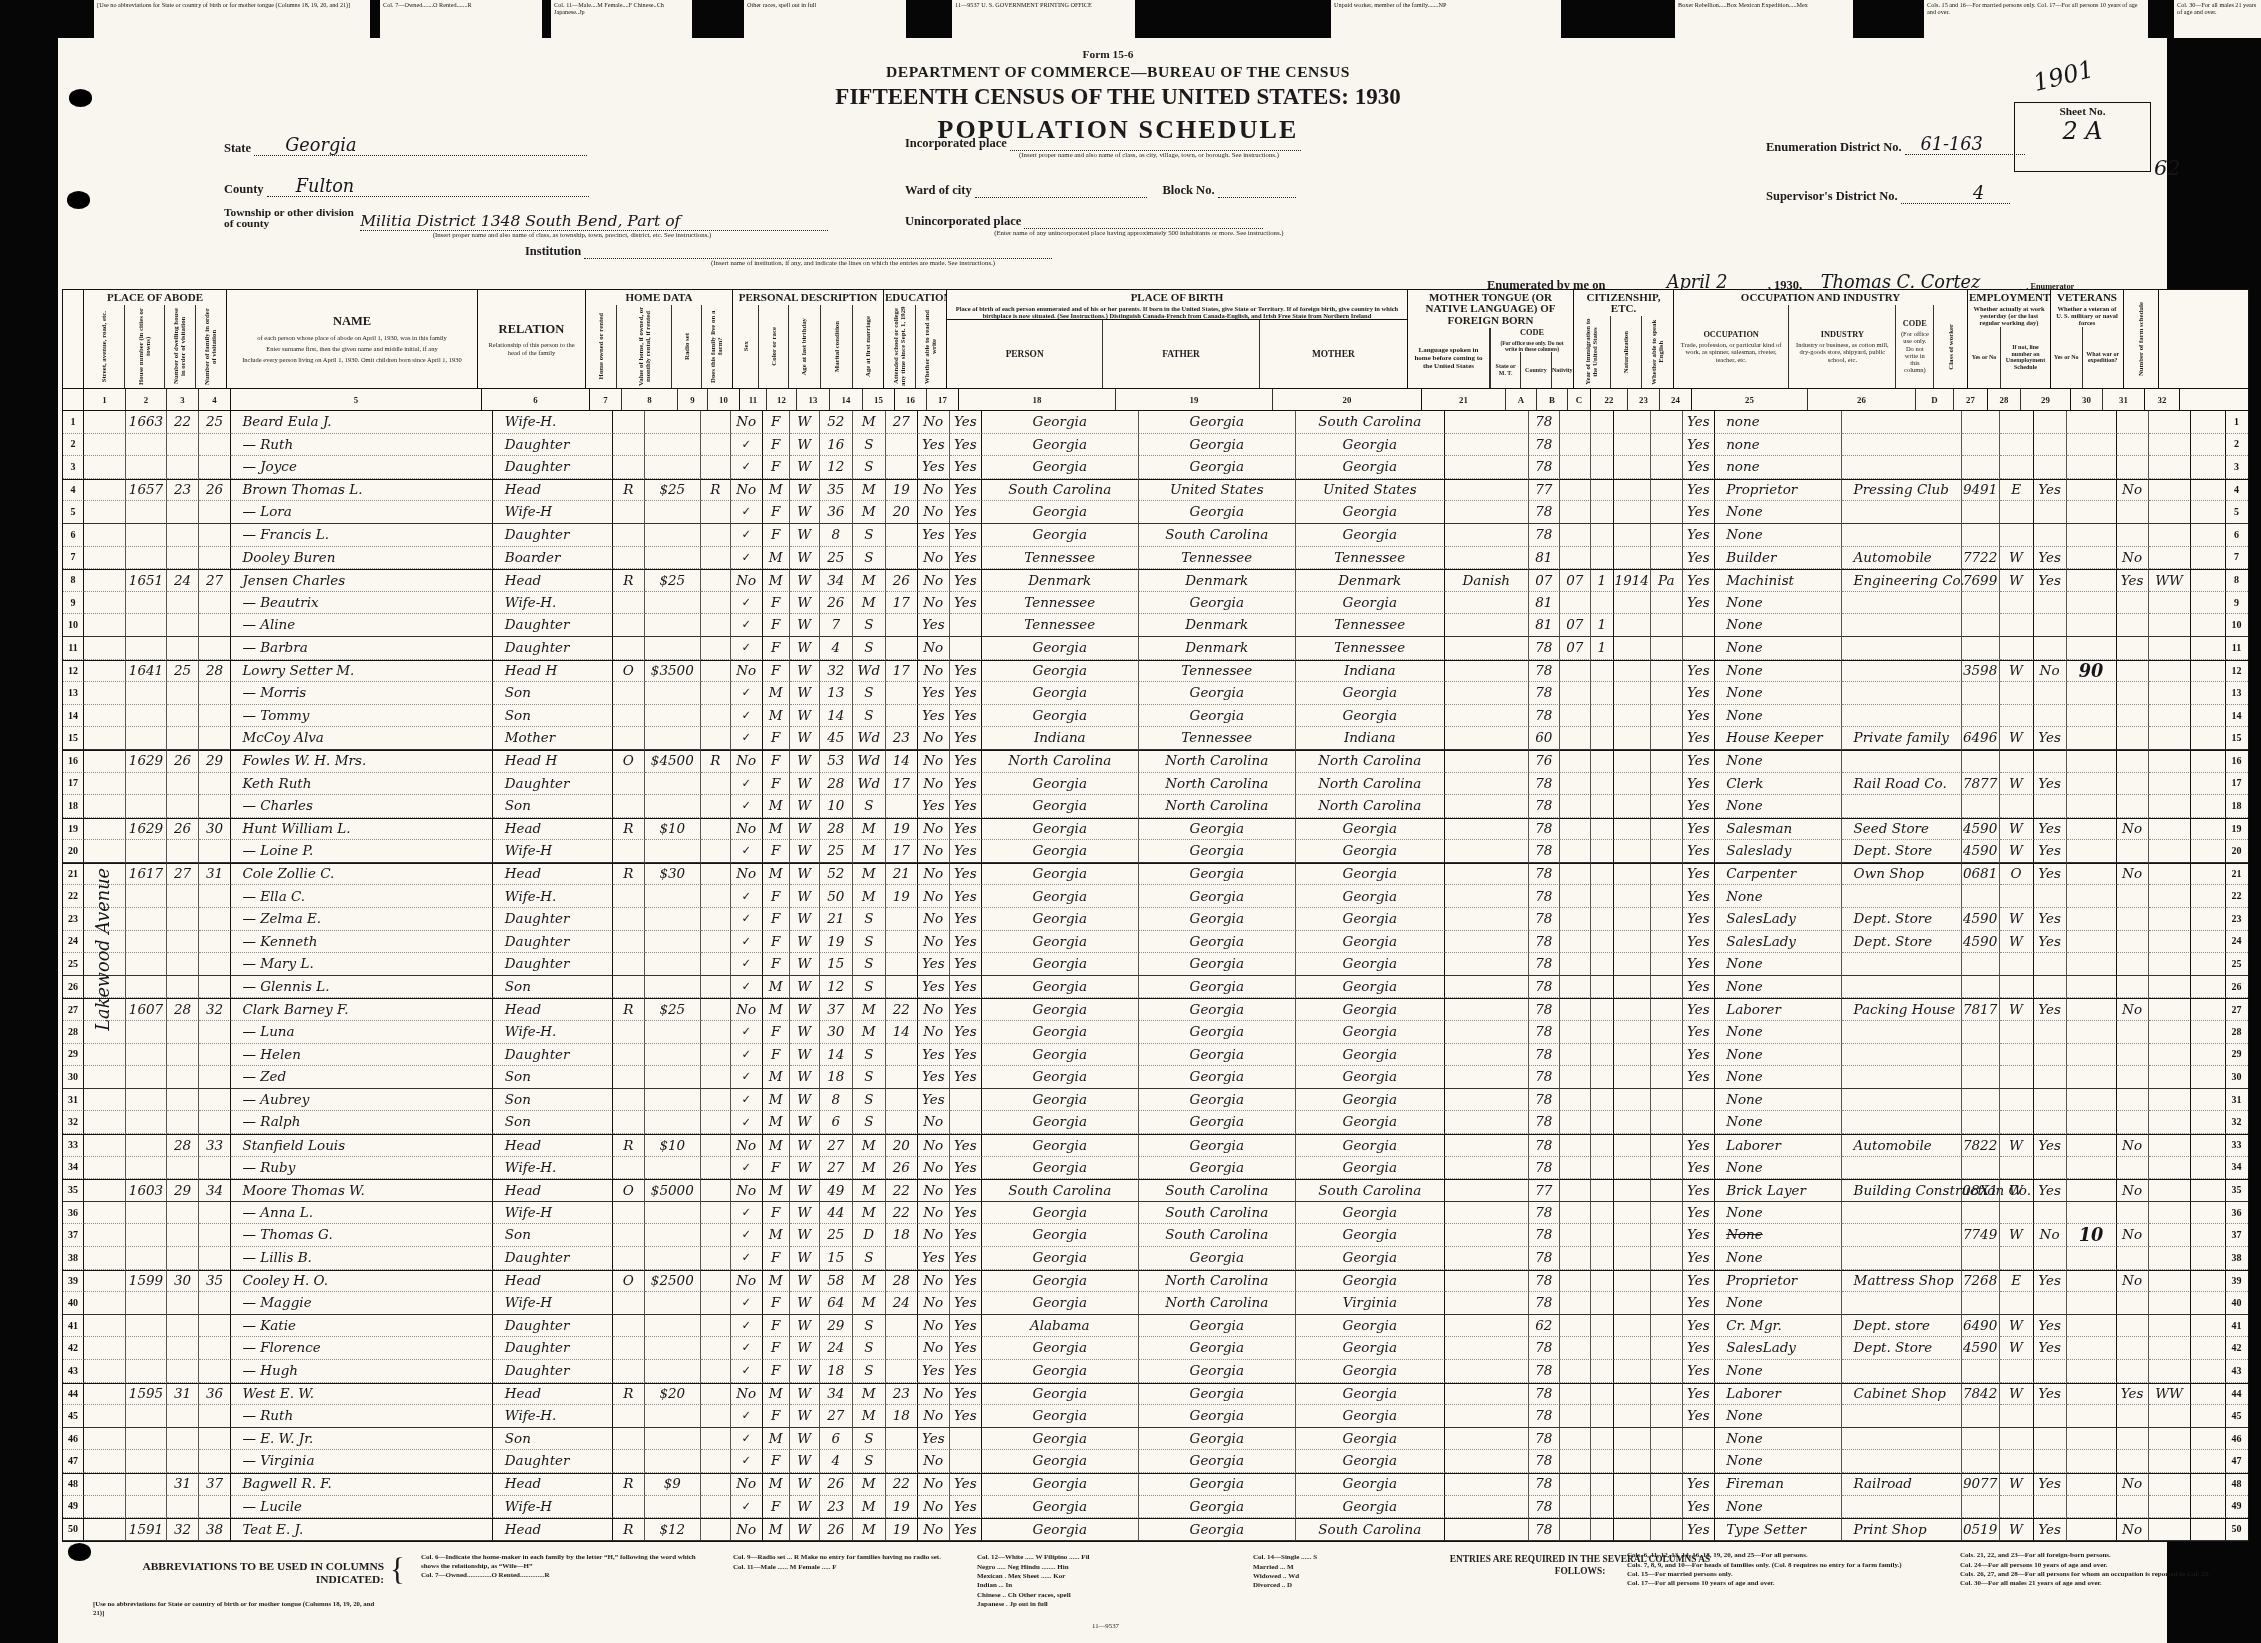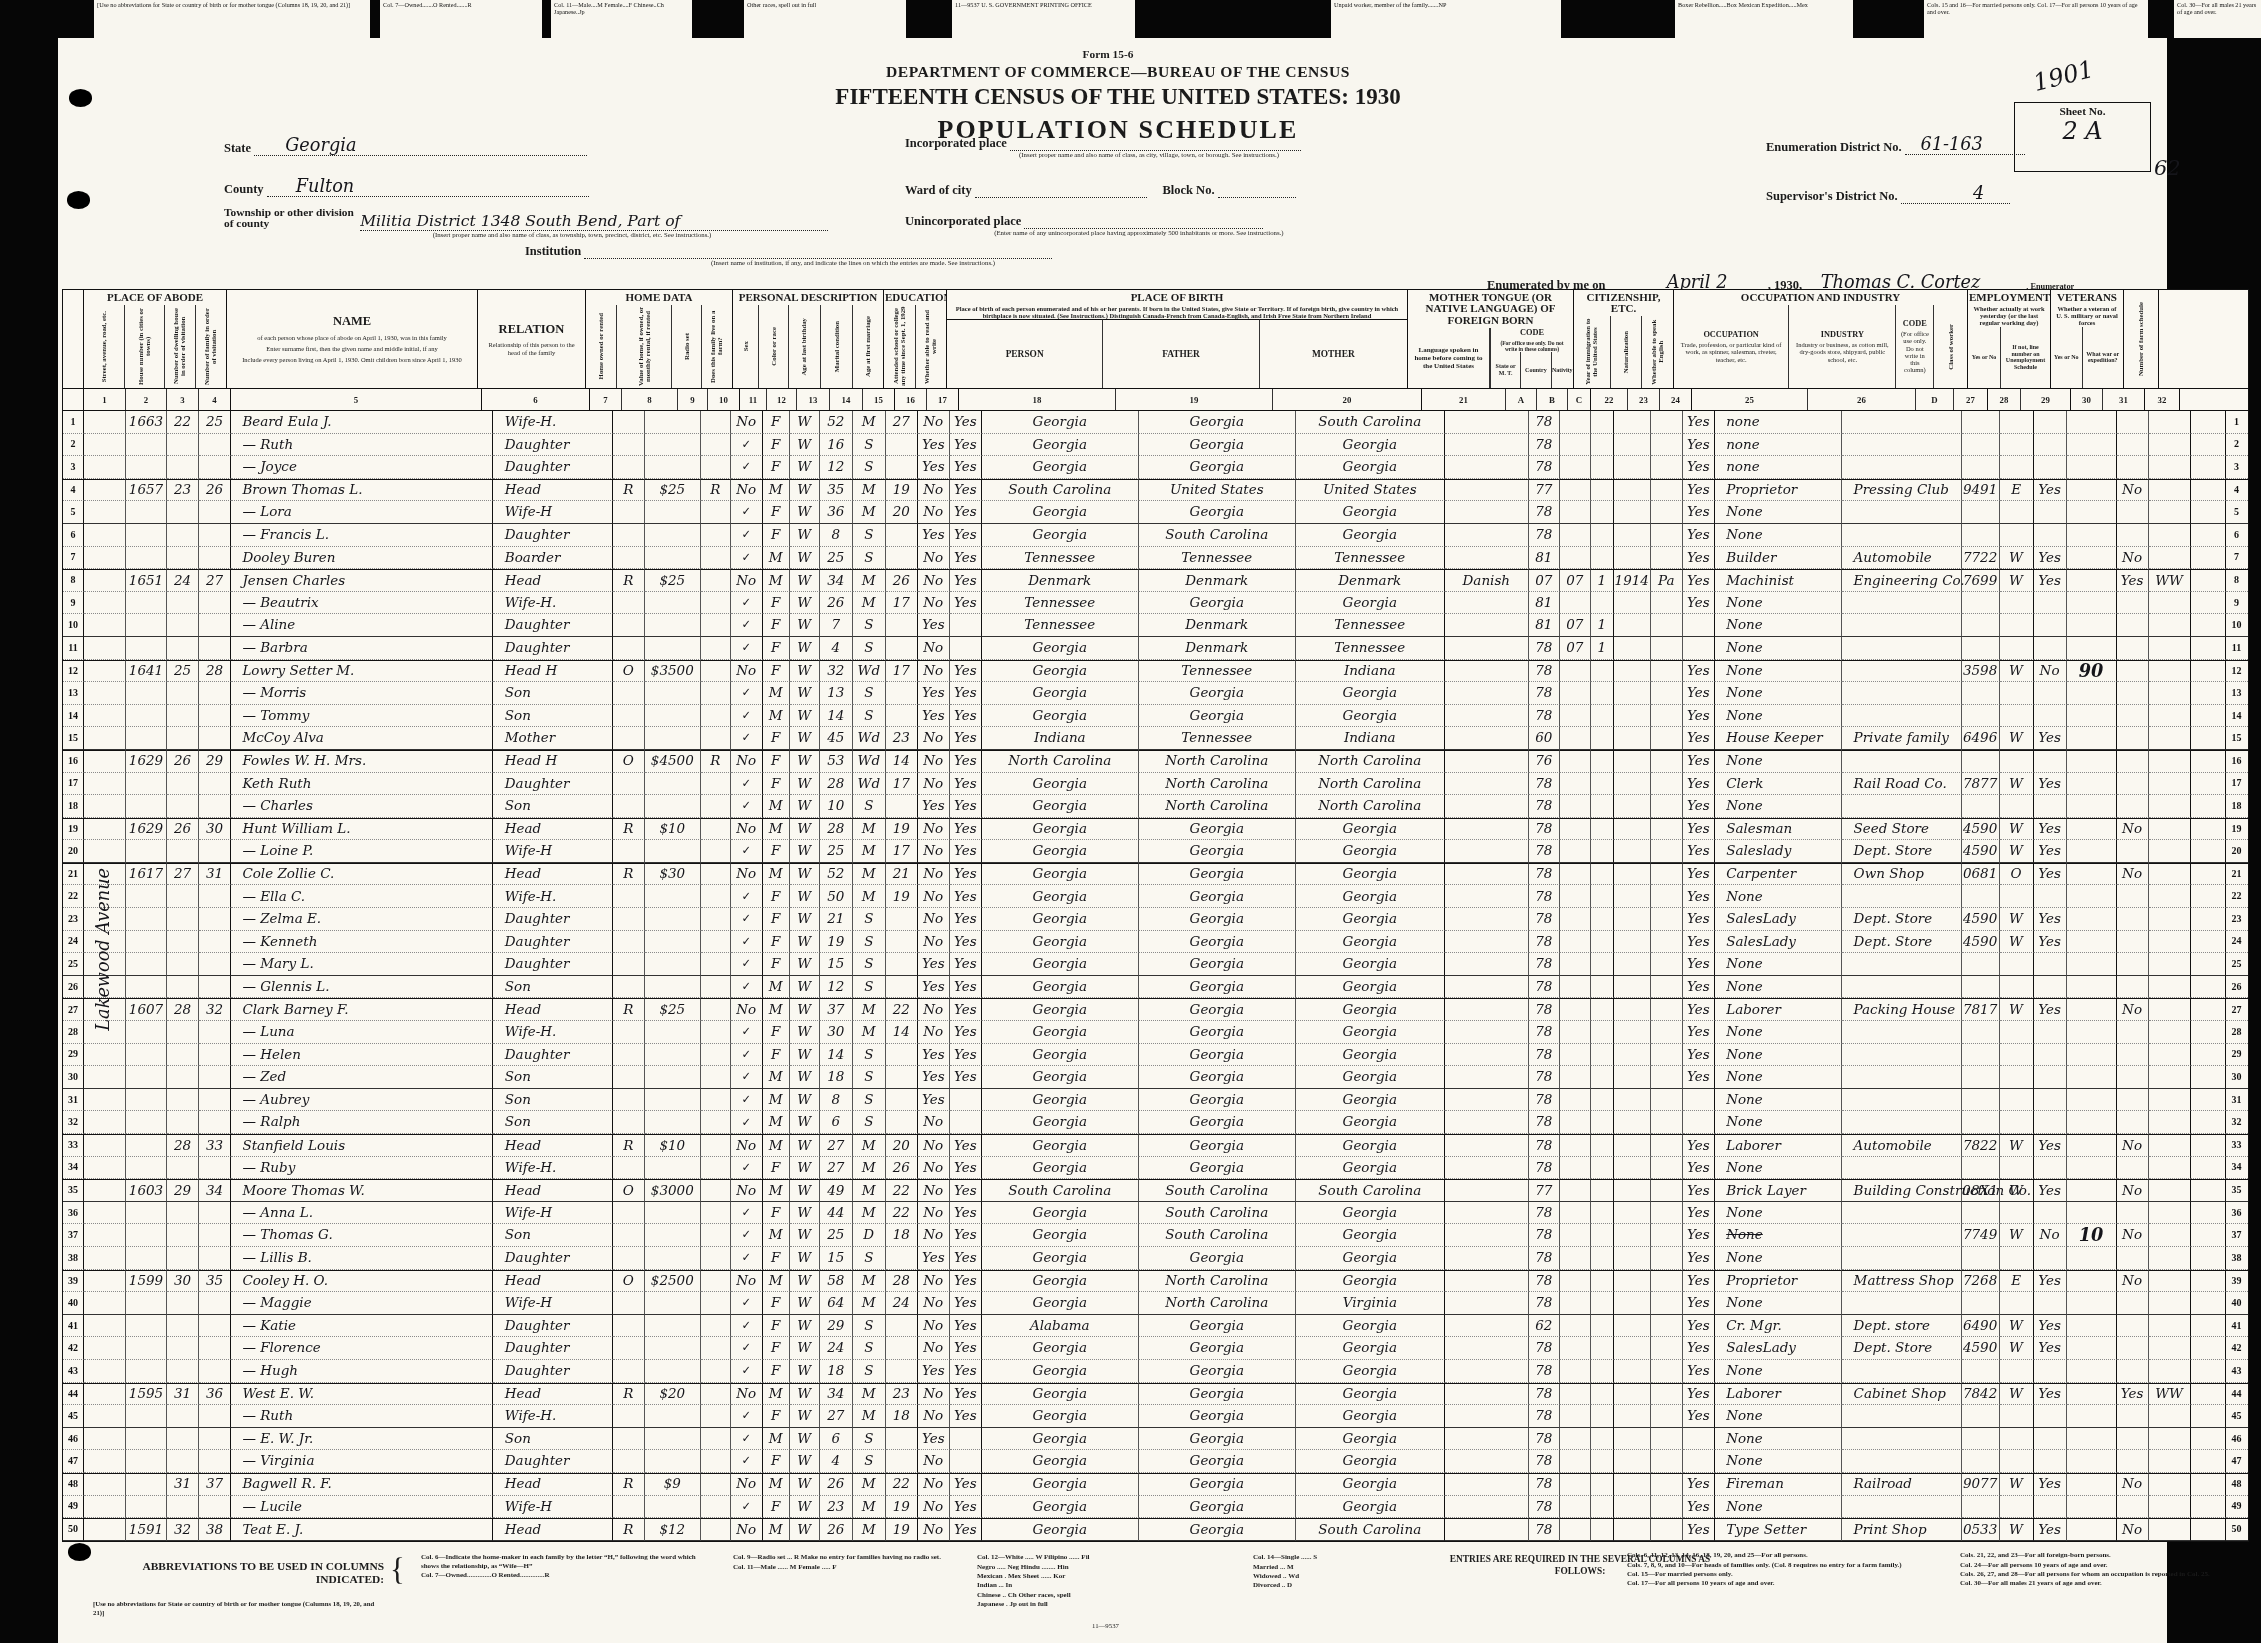--- a/index.html
+++ b/index.html
@@ -1757,21 +1757,21 @@
       </div>
       <div class="grid-row row-r5 row-hh">
         <div class="cell lnc hb" style="width: 20px;">35</div>
         <div class="cell hw" style="width: 41px;"></div>
         <div class="cell hw" style="width: 40px;">1603</div>
         <div class="cell hw" style="width: 31px;">29</div>
         <div class="cell hw hb" style="width: 31px;">34</div>
         <div class="cell hw hb left" style="width: 250px;">Moore   Thomas W.</div>
         <div class="cell hw hb left" style="width: 107px;">Head</div>
         <div class="cell hw" style="width: 31px;">O</div>
-        <div class="cell hw" style="width: 55px;">$3000</div>
+        <div class="cell hw" style="width: 55px;">$5000</div>
         <div class="cell hw" style="width: 29px;"></div>
         <div class="cell hw hb" style="width: 31px;">No</div>
         <div class="cell hw" style="width: 26px;">M</div>
         <div class="cell hw" style="width: 29px;">W</div>
         <div class="cell hw" style="width: 32px;">49</div>
         <div class="cell hw" style="width: 32px;">M</div>
         <div class="cell hw hb" style="width: 31px;">22</div>
         <div class="cell hw" style="width: 31px;">No</div>
         <div class="cell hw hb" style="width: 31px;">Yes</div>
         <div class="cell hw" style="width: 156px;">South Carolina</div>
@@ -2379,21 +2379,21 @@
         <div class="cell hw hb" style="width: 148px;">South Carolina</div>
         <div class="cell hw" style="width: 83px;"></div>
         <div class="cell hw" style="width: 30px;">78</div>
         <div class="cell hw" style="width: 30px;"></div>
         <div class="cell hw hb" style="width: 22px;"></div>
         <div class="cell hw" style="width: 36px;"></div>
         <div class="cell hw" style="width: 31px;"></div>
         <div class="cell hw hb" style="width: 31px;">Yes</div>
         <div class="cell hw left" style="width: 115px;">Type Setter</div>
         <div class="cell hw left" style="width: 107px;">Print Shop</div>
-        <div class="cell hw" style="width: 37px;">0533</div>
+        <div class="cell hw" style="width: 37px;">0519</div>
         <div class="cell hw hb" style="width: 33px;">W</div>
         <div class="cell hw" style="width: 32px;">Yes</div>
         <div class="cell hw hb" style="width: 49px;"></div>
         <div class="cell hw" style="width: 31px;">No</div>
         <div class="cell hw hb" style="width: 41px;"></div>
         <div class="cell hw hb" style="width: 34px;"></div>
         <div class="cell lnc" style="width: 22px;">50</div>
       </div>
     </div>
 </div>

